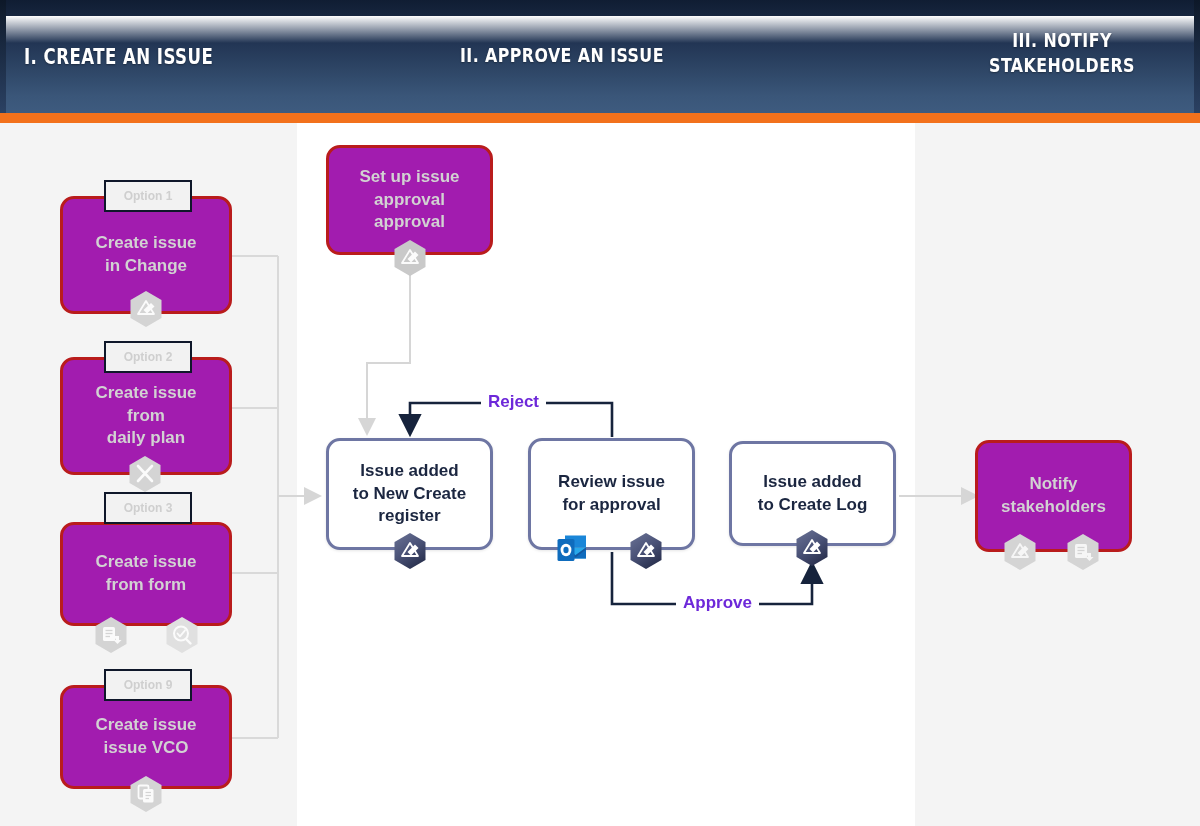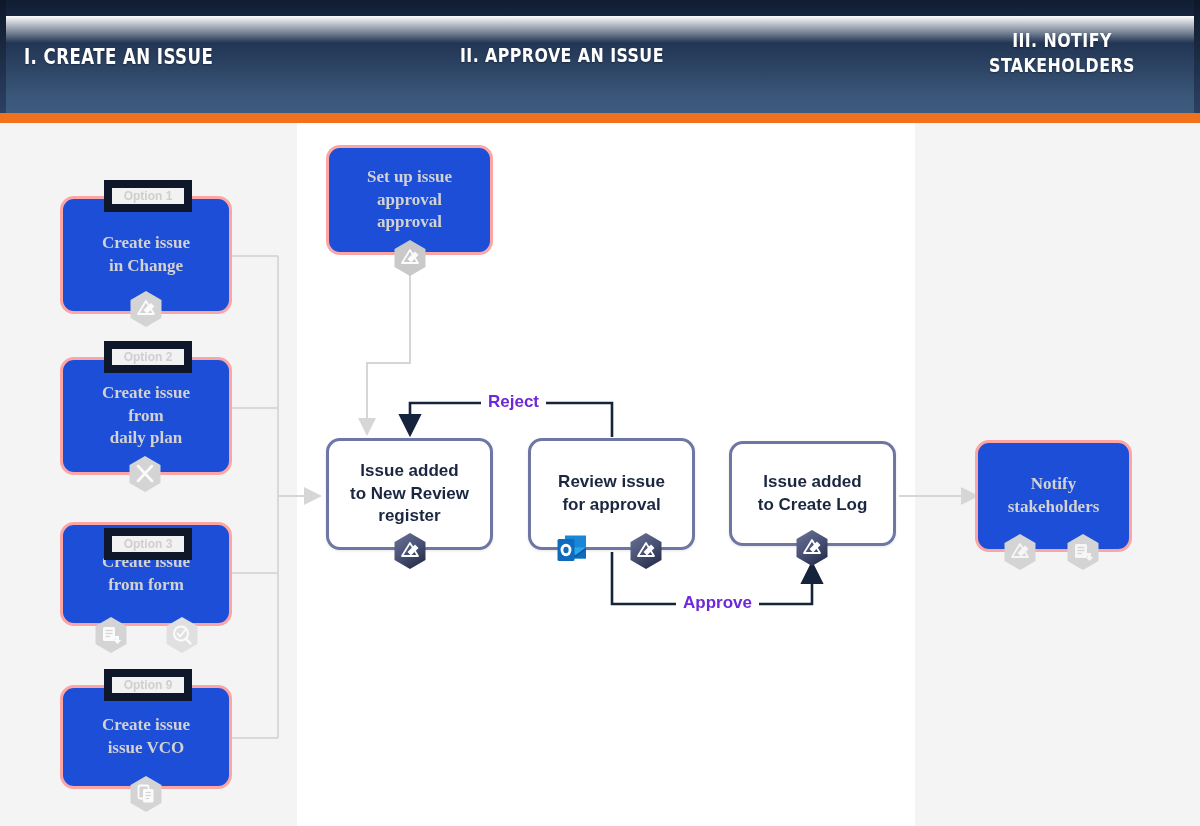--- a/index.html
+++ b/index.html
@@ -104,34 +104,33 @@
     border: 3px solid #6e76a3;
     box-shadow: 0 1px 3px rgba(0,0,0,0.10);
   }
   .node.active .node-label {
     color: #1b2640;
     font-weight: bold;
   }
 
   
   .node.ghost {
-    border: 3px solid #fca5a5;
-    background: #1d4ed8;
-    font-family: Liberation Serif, serif;
+    border: 3px solid #b91c1c;
+    background: #a21caf;
   }
   .node.ghost .node-label {
     color: #d2d2d2;
     font-weight: bold;
   }
 
   
   .option-tab {
     position: absolute;
     height: 32px;
-    border: 8px solid #0f172a;
+    border: 2px solid #0f172a;
     background: #f2f2f2;
     display: flex; align-items: center; justify-content: center;
     font-size: 12px; font-weight: bold;
     color: #cfcfcf;
     z-index: 2;
   }
 
   
   .hexbadge {
     position: absolute;
@@ -238,21 +237,21 @@
   <div class="hexbadge" style="left:128px; top:455px;">
     <svg width="34" height="38" viewBox="0 0 34 38">
       <polygon points="17,1 32.5,10 32.5,28 17,37 1.5,28 1.5,10" fill="#d4d4d4"></polygon>
       <g stroke="#fbfbfb" stroke-width="2.6" stroke-linecap="round">
         <line x1="10" y1="11" x2="24" y2="26"></line>
         <line x1="24" y1="11" x2="10" y2="26"></line>
       </g>
     </svg>
   </div>
 
-  <div class="option-tab" style="left:104px; top:528px; width:88px;">Option 3</div>
+  <div class="option-tab" style="left:104px; top:492px; width:88px;">Option 3</div>
   <div class="node ghost" style="left:60px; top:522px; width:172px; height:104px;">
     <div class="node-label">
       <span>Create issue</span><br>
       <span>from form</span>
     </div>
   </div>
   <div class="hexbadge" style="left:94px; top:616px;">
     <svg width="34" height="38" viewBox="0 0 34 38">
       <polygon points="17,1 32.5,10 32.5,28 17,37 1.5,28 1.5,10" fill="#d4d4d4"></polygon>
       <rect x="9" y="11" width="12" height="14" rx="1.5" fill="#fbfbfb"></rect>
@@ -304,21 +303,21 @@
     <svg width="34" height="38" viewBox="0 0 34 38">
       <polygon points="17,1 32.5,10 32.5,28 17,37 1.5,28 1.5,10" fill="#c9c9c9"></polygon>
       <path d="M9,24 L17,11 L25,24 Z" fill="none" stroke="#fbfbfb" stroke-width="1.8" stroke-linejoin="round"></path>
       <path d="M22,12.5 L25.5,16 L18,23.5 L14.5,20 Z" fill="#fbfbfb"></path>
     </svg>
   </div>
 
   <div class="node active" style="left:326px; top:438px; width:167px; height:112px;">
     <div class="node-label">
       <span>Issue added</span><br>
-      <span>to New Review</span><br>
+      <span>to New Create</span><br>
       <span>register</span>
     </div>
   </div>
   <div class="hexbadge" style="left:393px; top:532px;">
     <svg width="34" height="38" viewBox="0 0 34 38">
       <polygon points="17,1 32.5,10 32.5,28 17,37 1.5,28 1.5,10" fill="url(#badgeActive)"></polygon>
       <path d="M9,24 L17,11 L25,24 Z" fill="none" stroke="#ffffff" stroke-width="1.8" stroke-linejoin="round"></path>
       <path d="M22,12.5 L25.5,16 L18,23.5 L14.5,20 Z" fill="#ffffff"></path>
     </svg>
   </div>

